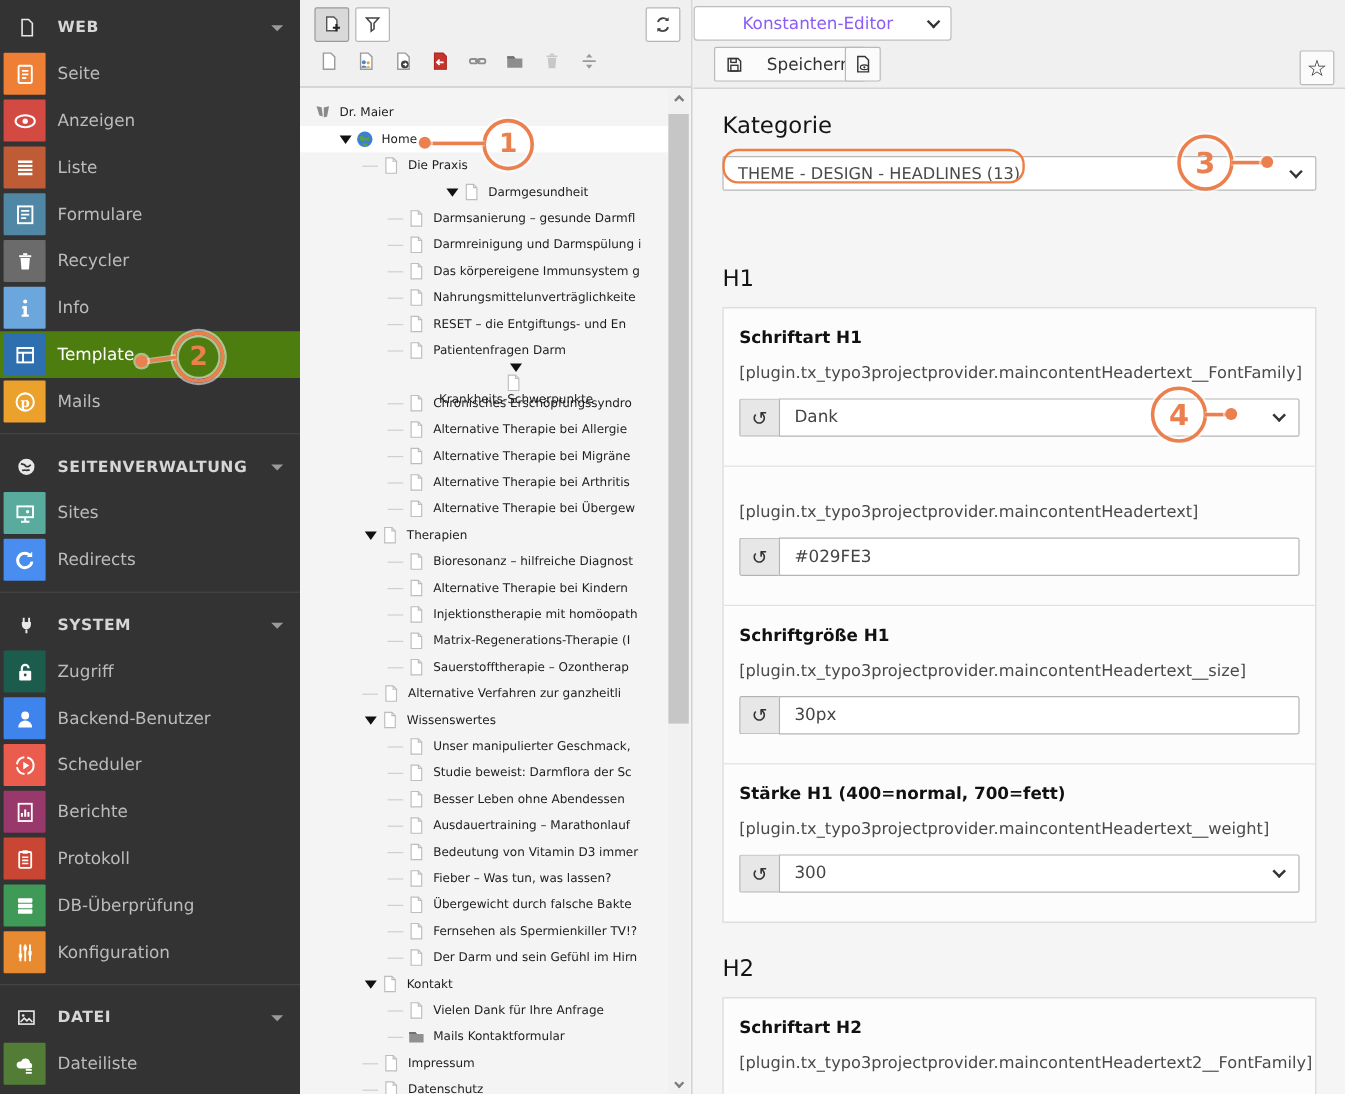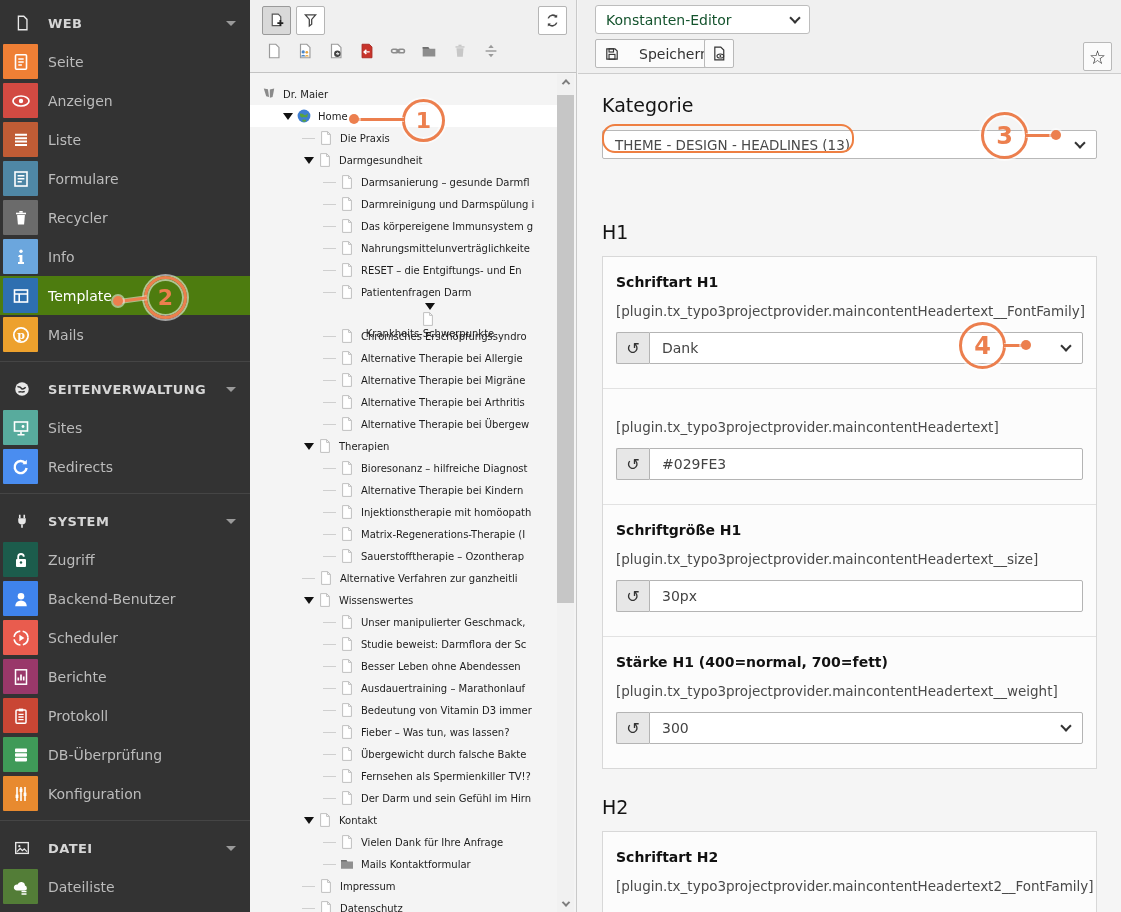--- a/index.html
+++ b/index.html
@@ -48,21 +48,21 @@
   #tree-scroll { position:absolute; right:2px; top:74px; width:17px; height:838px; background:#f1f1f1; }
   .scroll-arrow { position:absolute; left:0; width:17px; height:16px; display:flex; align-items:center; justify-content:center; }
   .scroll-arrow .chev { width:6px; height:6px; border-left:2px solid #7d7d7d; border-top:2px solid #7d7d7d; }
   #sa-up { top:0; } #sa-up .chev { transform:rotate(45deg) translate(1px,1px); }
   #sa-down { bottom:0; } #sa-down .chev { transform:rotate(225deg) translate(1px,1px); }
   #scroll-thumb { position:absolute; left:0; top:21px; width:17px; height:508px; background:#c6c6c6; cursor:grab; }
 
   
   #rightpanel { position:absolute; left:578px; top:0; width:543px; height:912px; background:#f5f5f5; }
   #right-toolbar { position:absolute; left:0; top:0; width:100%; height:74px; background:#f0f0f0; border-bottom:1px solid #cdcdcd; }
-  #module-select { position:absolute; left:17px; top:5px; width:215px; height:29px; background:#fff; border:1px solid #bdbdbd; border-radius:3px; display:flex; align-items:center; padding:0 10px; font-size:14px; color:#14532d; cursor:pointer; }
+  #module-select { position:absolute; left:0; top:5px; width:215px; height:29px; background:#fff; border:1px solid #bdbdbd; border-radius:3px; display:flex; align-items:center; padding:0 10px; font-size:14px; color:#8b5cf6; cursor:pointer;text-align:center; }
   #module-select .grow { flex:1; }
   .chev-down { width:8px; height:8px; border-right:2px solid #333; border-bottom:2px solid #333; transform:rotate(45deg); margin-top:-4px; }
   #btn-save { position:absolute; left:17px; top:39px; height:29px; padding:0 12px 0 8px; background:#fbfbfb; border:1px solid #b9b9b9; border-radius:2px; display:flex; align-items:center; gap:19px; font-size:14px; color:#333; cursor:pointer; }
   #btn-save svg { width:16px; height:16px; }
   #btn-preview { position:absolute; left:126px; top:39px; width:30px; height:29px; background:#fbfbfb; border:1px solid #b9b9b9; border-radius:2px; display:flex; align-items:center; justify-content:center; cursor:pointer; }
   #btn-preview svg { width:17px; height:17px; }
   #btn-bookmark { position:absolute; right:9px; top:42px; width:29px; height:29px; background:#fbfbfb; border:1px solid #b9b9b9; border-radius:2px; display:flex; align-items:center; justify-content:center; font-size:19px; color:#222; cursor:pointer; }
 
   #content { position:absolute; left:0; top:74px; width:100%; height:838px; padding:18px 24px 0 24px; overflow:hidden; }
   .h-big { font-size:19px; color:#141414; font-weight:normal; }
@@ -431,21 +431,21 @@
           <span class="tree-conn"></span>
           <span style="width:1px"></span>
           <span class="tree-icon">
             <svg viewBox="0 0 20 20">
               <path d="M4.5 2h7.5l3.5 3.5V18H4.5z" fill="#fff" stroke="#bdbdbd" stroke-width="1.2"></path>
               <path d="M12 2v3.5h3.5" fill="none" stroke="#bdbdbd" stroke-width="1.2"></path>
             </svg>
           </span>
           <span>Die Praxis</span>
         </div>
-        <div class="tree-row" style="padding-left: 52px;">
+        <div class="tree-row" style="padding-left: 52px; justify-content: center;">
           <span class="tree-exp">
             <span class="tri"></span>
           </span>
           <span class="tree-icon">
             <svg viewBox="0 0 20 20">
               <path d="M4.5 2h7.5l3.5 3.5V18H4.5z" fill="#fff" stroke="#bdbdbd" stroke-width="1.2"></path>
               <path d="M12 2v3.5h3.5" fill="none" stroke="#bdbdbd" stroke-width="1.2"></path>
             </svg>
           </span>
           <span>Darmgesundheit</span>

